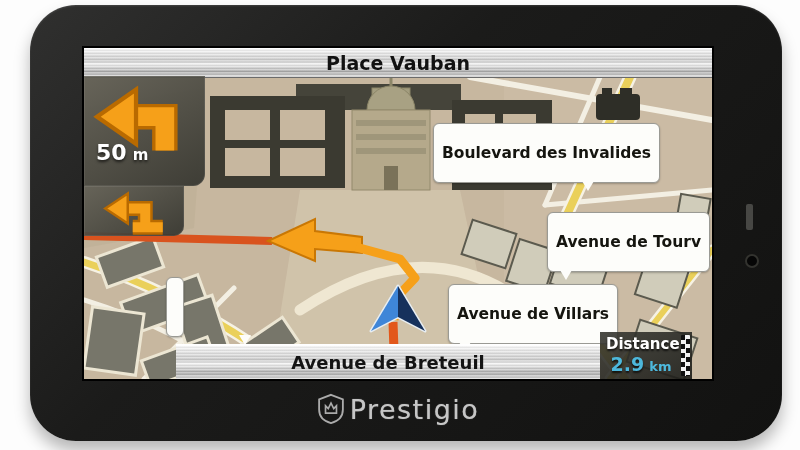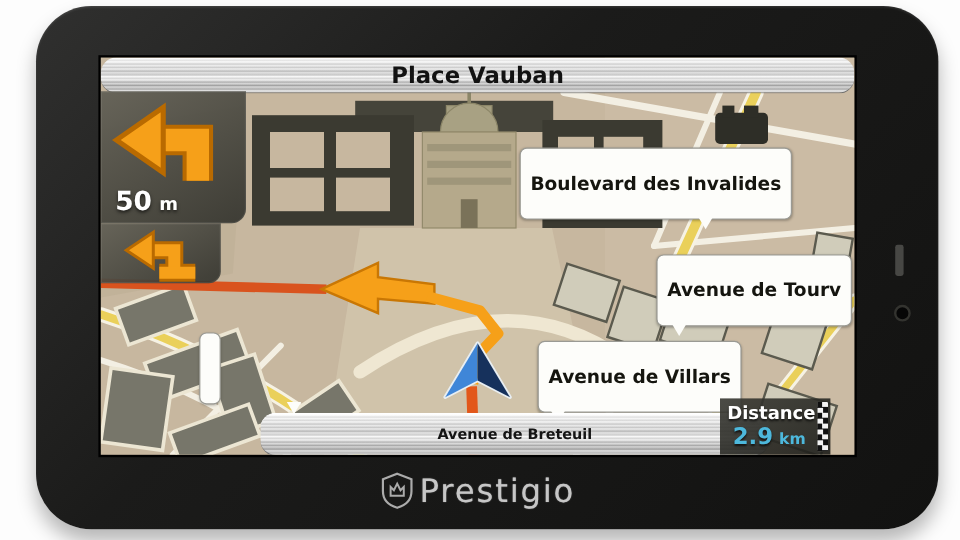--- a/index.html
+++ b/index.html
@@ -32,21 +32,20 @@
     background:#c7b79f;overflow:hidden;
     box-shadow:inset 0 0 14px rgba(0,0,0,.38), 0 0 0 2px #000;
   }
   .mapsvg{position:absolute;left:0;top:0;width:628px;height:331px;}
 
   
   .metal{
     background:
       repeating-linear-gradient(180deg, rgba(255,255,255,.35) 0 1px, rgba(0,0,0,.06) 2px 3px),
       linear-gradient(180deg,#ffffff 0%,#e6e6e6 18%,#c9c9c9 45%,#f4f4f4 55%,#a8a8a8 82%,#dadada 100%);
-    border-radius: 13px;
   }
   .topbar{
     position:absolute;left:0;top:0;width:628px;height:29px;
     border-bottom:1px solid #6b6b6b;
     display:flex;align-items:center;justify-content:center;
     font-size:19px;font-weight:bold;color:#121212;
   }
 
   
   .bubble{
@@ -66,40 +65,40 @@
   .b-villars{left:364px;top:236px;text-align:right;}
 
   
   .panel{
     position:absolute;background:linear-gradient(150deg,rgba(96,94,84,.93),rgba(52,52,46,.93));
     box-shadow:inset 0 0 0 1px rgba(255,255,255,.08);
   }
   .panel-main{left:0;top:28px;width:121px;height:110px;border-radius:0 0 12px 0;}
   .panel-next{left:0;top:138px;width:100px;height:50px;border-radius:0 0 10px 0;}
   .dist-to-turn{
-    position:absolute;left:12px;bottom:5px;color:#fff;
+    position:absolute;left:12px;bottom:21px;color:#fff;
     text-shadow:0 2px 3px rgba(0,0,0,.65);
   }
   .dist-to-turn .v{font-size:22px;font-weight:bold;}
   .dist-to-turn .u{font-size:15px;font-weight:bold;margin-left:6px;}
 
   
   .back-btn{
     position:absolute;left:0;top:296px;width:84px;height:47px;
     background:linear-gradient(150deg,rgba(66,66,60,.88),rgba(34,34,30,.88));
     color:#fff;font-size:19px;font-weight:bold;line-height:44px;
     padding-left:14px;box-sizing:border-box;
     text-shadow:0 2px 3px rgba(0,0,0,.7);
     margin-top:40px;
   }
   .street-bar{
     position:absolute;left:92px;top:296px;width:424px;height:34px;
     border-top:1px solid #fff;border-bottom:1px solid #777;
     display:flex;align-items:center;justify-content:center;
-    font-size:12px;font-weight:bold;color:#141414;margin-left:41px;
+    font-size:18px;font-weight:bold;color:#141414;
   }
   .distance-panel{
     position:absolute;left:516px;top:284px;width:92px;height:47px;
     background:linear-gradient(150deg,rgba(56,56,50,.9),rgba(28,28,24,.9));
     color:#fff;box-sizing:border-box;padding:3px 16px 0 6px;text-align:center;
   }
   .distance-panel .lbl{font-size:15px;font-weight:bold;text-shadow:0 2px 2px rgba(0,0,0,.7);}
   .distance-panel .val{font-size:19px;font-weight:bold;color:#4db8dc;text-shadow:0 2px 2px rgba(0,0,0,.7);}
   .distance-panel .unit{font-size:13px;font-weight:bold;color:#4db8dc;margin-left:5px;margin-top:28px;}
   .flag{

